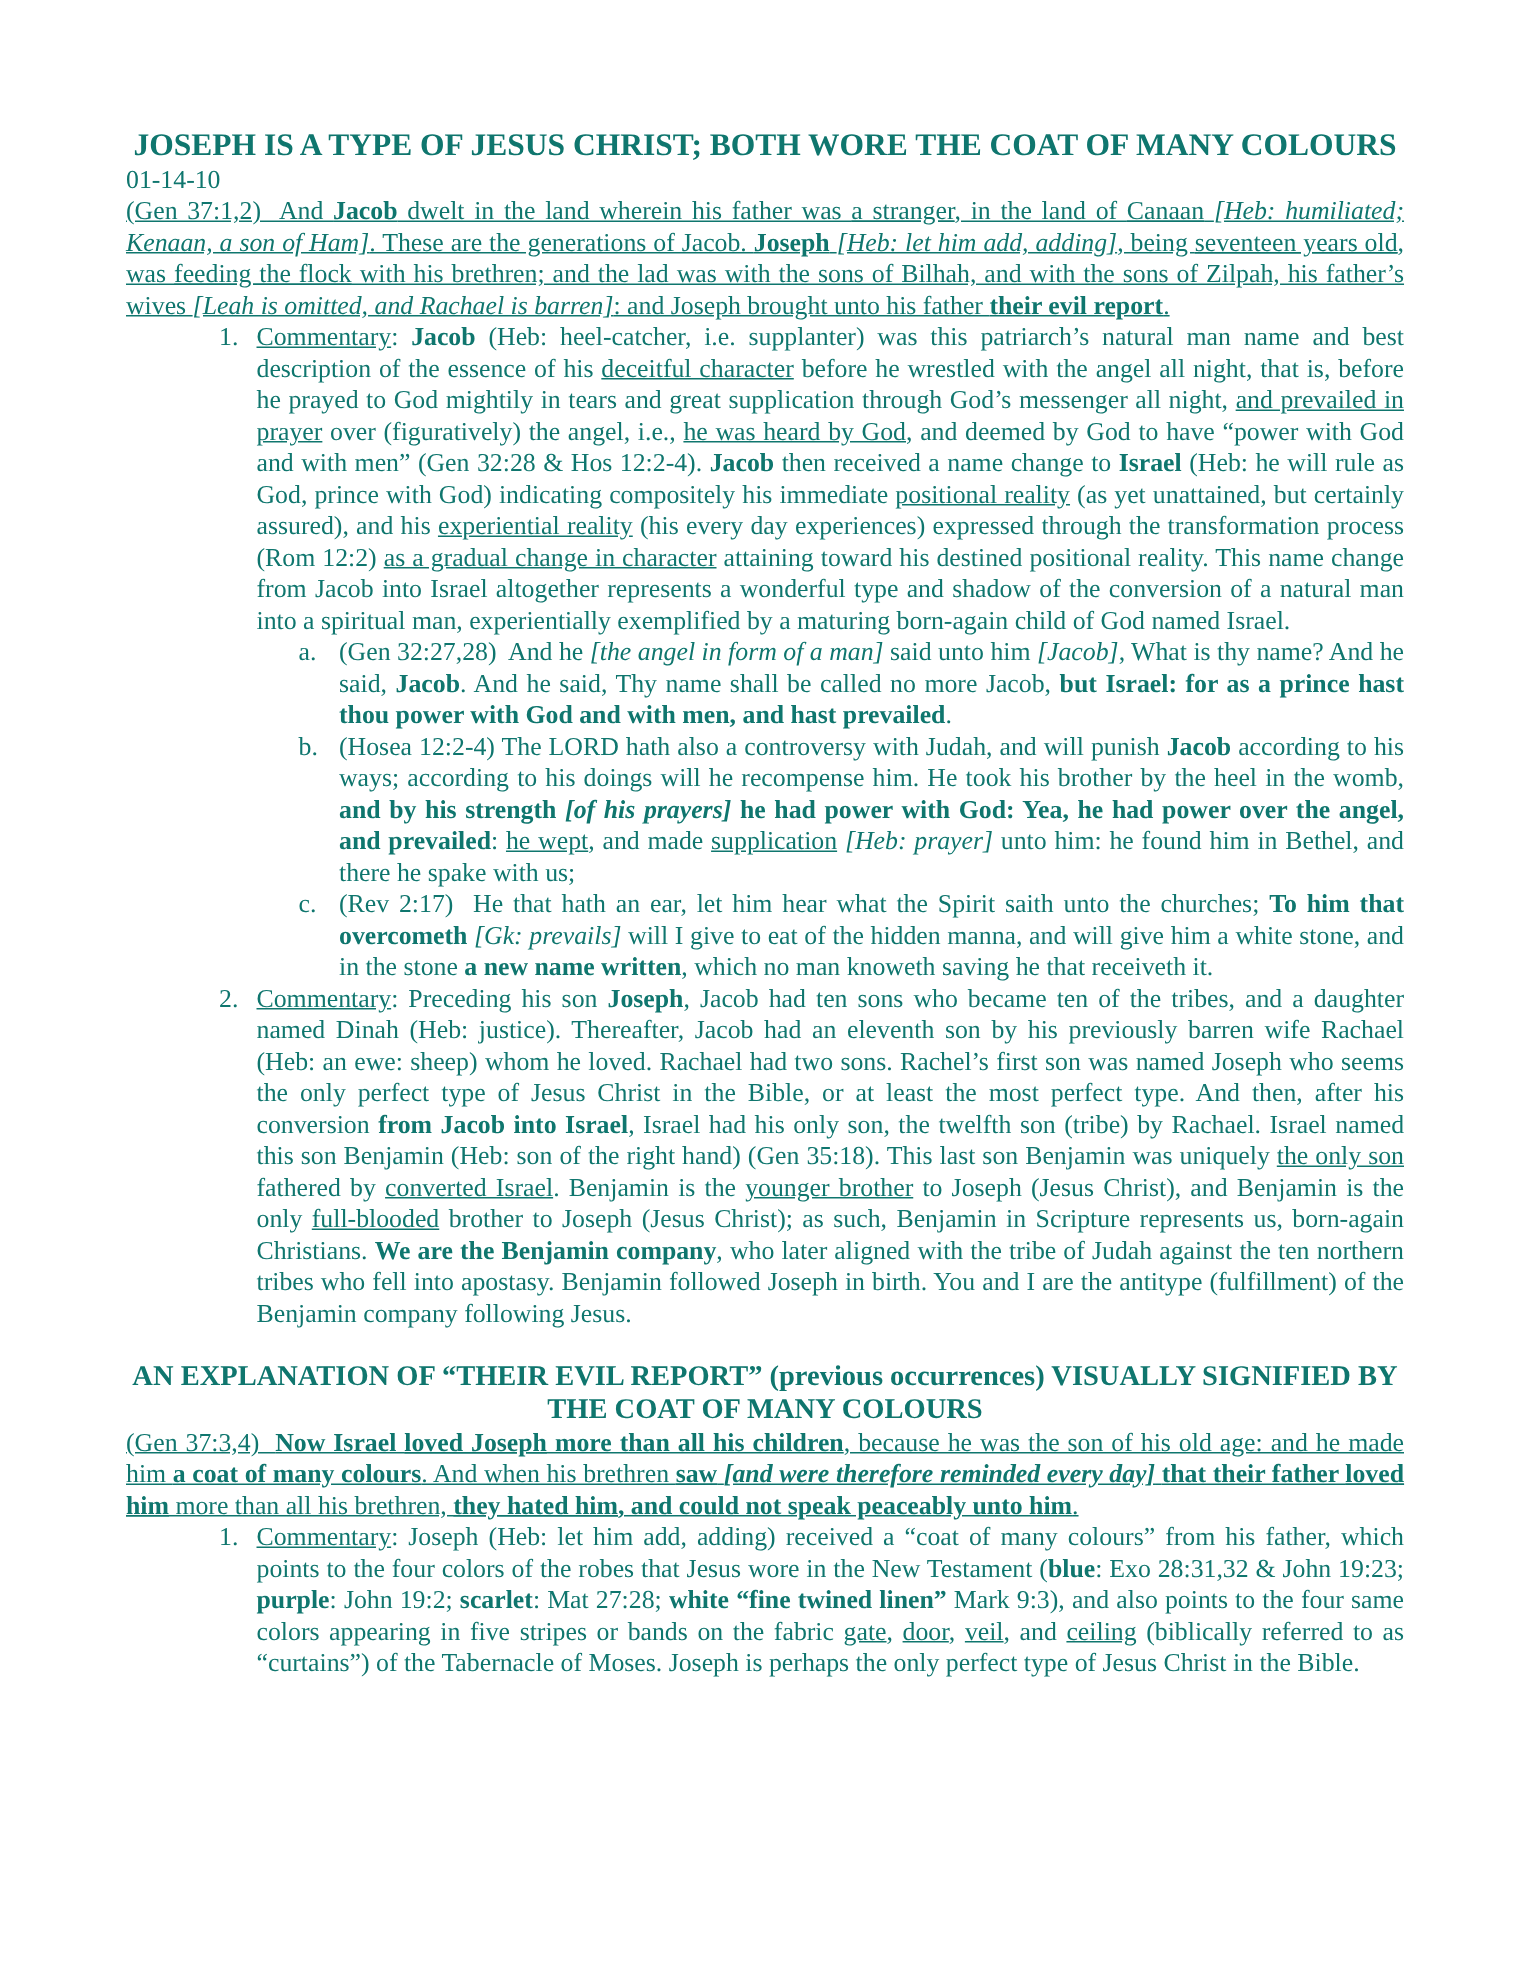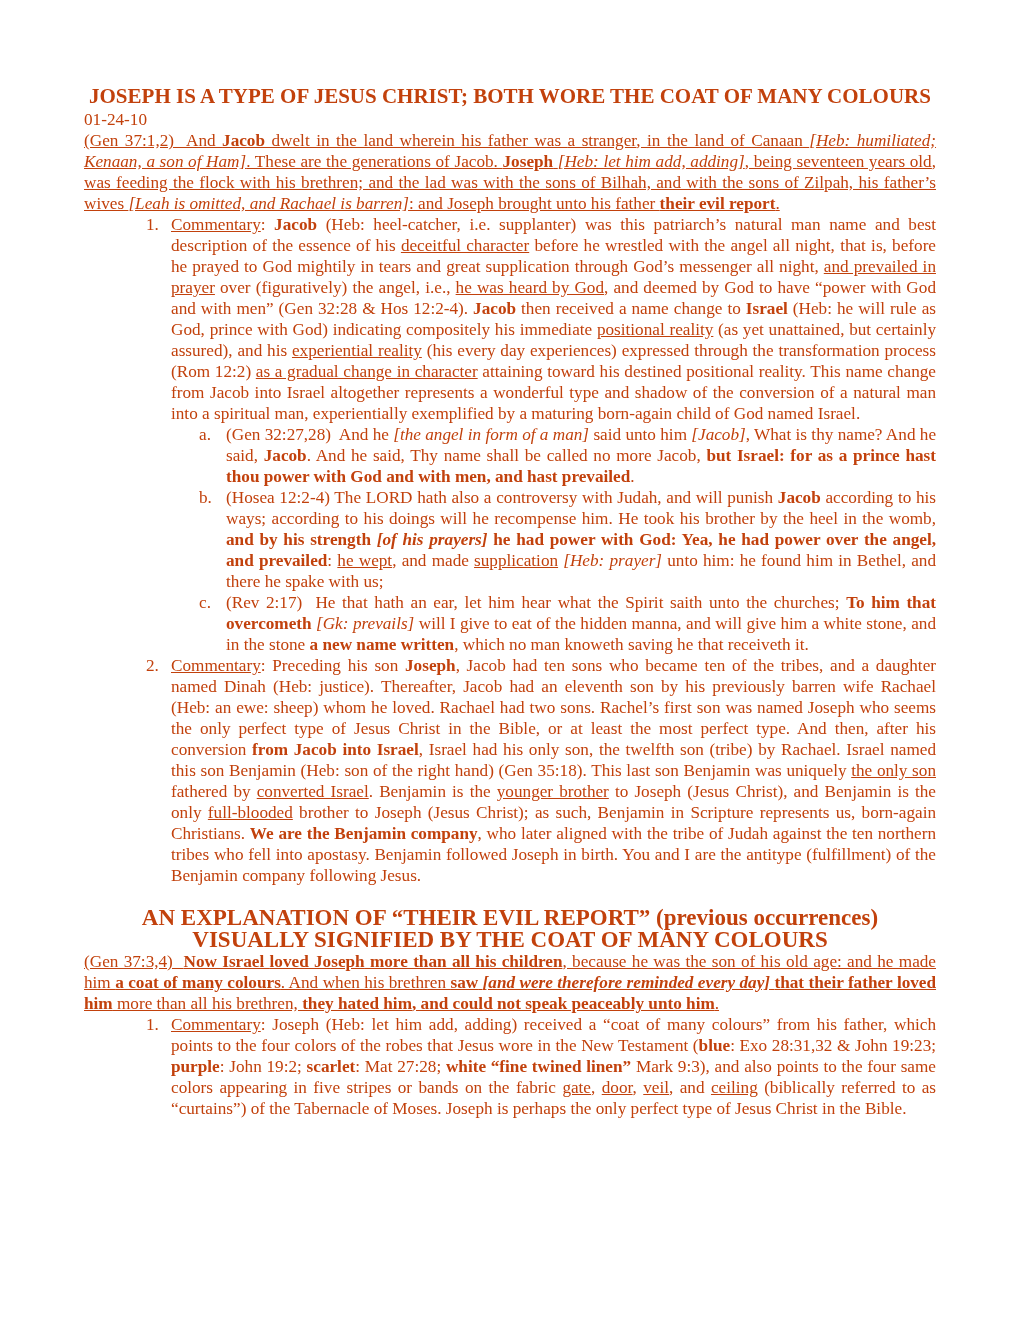--- a/index.html
+++ b/index.html
@@ -11,52 +11,52 @@
     overflow: hidden;
   }
   .doc {
     position: absolute;
     left: 84px;
     top: 84px;
     width: 852px;
     font-family: "Liberation Serif", serif;
     font-size: 17.2px;
     line-height: 21px;
-    color: #c2410c;
+    color: #0f766e;
   }
   .title {
     text-align: center;
     font-weight: bold;
     font-size: 21px;
     line-height: 25px;
   }
   .date { text-align: left; }
   .para { text-align: justify; text-decoration: underline; }
   .heading {
     text-align: center;
     font-weight: bold;
-    font-size: 23px;
+    font-size: 19px;
     line-height: 22px;
     margin-top: 21px;
   }
   .li1 { position: relative; margin-left: 87px; text-align: justify; }
   .li1 > .num { position: absolute; left: -25px; top: 0; }
   .li2 { position: relative; margin-left: 142px; text-align: justify; }
   .li2 > .num { position: absolute; left: -27px; top: 0; }
   span.b { font-weight: bold; }
   span.i { font-style: italic; }
   span.u { text-decoration: underline; }
 </style>
 </head>
 <body>
 
 <div class="page">
   <div class="doc" id="doc">
       <div class="title"><span class="b">JOSEPH IS A TYPE OF JESUS CHRIST; BOTH WORE THE COAT OF MANY COLOURS</span></div>
-      <div class="date"><span>01-24-10</span></div>
+      <div class="date"><span>01-14-10</span></div>
       <div class="para"><span>(Gen 37:1,2)&nbsp; And </span><span class="b">Jacob</span><span> dwelt in the land wherein his father was </span><span class="u">a stranger</span><span>, in the land of </span><span class="u">Canaan</span><span> </span><span class="i">[Heb: humiliated; Kenaan, a son of Ham]</span><span>. These are the generations of Jacob. </span><span class="b">Joseph</span><span> </span><span class="i">[Heb: let him add, adding]</span><span>, being </span><span class="u">seventeen years old</span><span>, was </span><span class="u">feeding the flock</span><span> with his brethren; and the lad was with the sons of Bilhah, and with the sons of Zilpah, his father’s wives </span><span class="i">[Leah is omitted, and Rachael is barren]</span><span>: and Joseph brought unto his father </span><span class="b">their evil report</span><span>.</span></div>
       <div class="li1"><span class="num">1.</span><span class="u">Commentary</span><span>: </span><span class="b">Jacob</span><span> (Heb: heel-catcher, i.e. supplanter) was this patriarch’s natural man name and best description of the essence of his </span><span class="u">deceitful character</span><span> before he wrestled with the angel all night, that is, before he prayed to God mightily in tears and great supplication through God’s messenger all night, </span><span class="u">and prevailed in prayer</span><span> over (figuratively) the angel, i.e., </span><span class="u">he was heard by God</span><span>, and deemed by God to have “power with God and with men” (Gen 32:28 &amp; Hos 12:2-4). </span><span class="b">Jacob</span><span> then received a name change to </span><span class="b">Israel</span><span> (Heb: he will rule as God, prince with God) indicating compositely his immediate </span><span class="u">positional reality</span><span> (as yet unattained, but certainly assured), and his </span><span class="u">experiential reality</span><span> (his every day experiences) expressed through the transformation process (Rom 12:2) </span><span class="u">as a gradual change in character</span><span> attaining toward his destined positional reality. This name change from Jacob into Israel altogether represents a wonderful type and shadow of the conversion of a natural man into a spiritual man, experientially exemplified by a maturing born-again child of God named Israel.</span></div>
       <div class="li2"><span class="num">a.</span><span>(Gen 32:27,28)&nbsp; And he </span><span class="i">[the angel in form of a man]</span><span> said unto him </span><span class="i">[Jacob]</span><span>, What is thy name? And he said, </span><span class="b">Jacob</span><span>. And he said, Thy name shall be called no more Jacob, </span><span class="b">but Israel: for as a prince hast thou power with God and with men, and hast prevailed</span><span>.</span></div>
       <div class="li2"><span class="num">b.</span><span>(Hosea 12:2-4) The LORD hath also a controversy with Judah, and will punish </span><span class="b">Jacob</span><span> according to his ways; according to his doings will he recompense him. He took his brother by the heel in the womb, </span><span class="b">and by his strength </span><span class="b i">[of his prayers]</span><span class="b"> </span><span class="b">he had power with God: Yea, he had power over the angel, and prevailed</span><span>: </span><span class="u">he wept</span><span>, and made </span><span class="u">supplication</span><span> </span><span class="i">[Heb: prayer]</span><span> unto him: he found him in Bethel, and there he spake with us;</span></div>
       <div class="li2"><span class="num">c.</span><span>(Rev 2:17)&nbsp; He that hath an ear, let him hear what the Spirit saith unto the churches; </span><span class="b">To him that overcometh</span><span> </span><span class="i">[Gk: prevails]</span><span> will I give to eat of the hidden manna, and will give him a white stone, and in the stone </span><span class="b">a new name written</span><span>, which no man knoweth saving he that receiveth it.</span></div>
       <div class="li1"><span class="num">2.</span><span class="u">Commentary</span><span>: Preceding his son </span><span class="b">Joseph</span><span>, Jacob had ten sons who became ten of the tribes, and a daughter named Dinah (Heb: justice). Thereafter, Jacob had an eleventh son by his previously barren wife Rachael (Heb: an ewe: sheep) whom he loved. Rachael had two sons. Rachel’s first son was named Joseph who seems the only perfect type of Jesus Christ in the Bible, or at least the most perfect type. And then, after his conversion </span><span class="b">from Jacob into Israel</span><span>, Israel had his only son, the twelfth son (tribe) by Rachael. Israel named this son Benjamin (Heb: son of the right hand) (Gen 35:18). This last son Benjamin was uniquely </span><span class="u">the only son</span><span> fathered by </span><span class="u">converted Israel</span><span>. Benjamin is the </span><span class="u">younger brother</span><span> to Joseph (Jesus Christ), and Benjamin is the only </span><span class="u">full-blooded</span><span> brother to Joseph (Jesus Christ); as such, Benjamin in Scripture represents us, born-again Christians. </span><span class="b">We are the Benjamin company</span><span>, who later aligned with the tribe of Judah against the ten northern tribes who fell into apostasy. Benjamin followed Joseph in birth. You and I are the antitype (fulfillment) of the Benjamin company following Jesus.</span></div>
       <div class="heading"><span class="b">AN EXPLANATION OF “THEIR EVIL REPORT” (previous occurrences) VISUALLY SIGNIFIED BY THE COAT OF MANY COLOURS</span></div>
       <div class="para"><span>(Gen 37:3,4)&nbsp; </span><span class="b">Now Israel </span><span class="b u">loved Joseph</span><span class="b"> more than all his children</span><span>, because he was the son of his old age: and he made him </span><span class="b">a coat of many colours</span><span>. And when his brethren </span><span class="b u">saw</span><span> </span><span class="b i">[and were therefore reminded every day]</span><span class="b"> </span><span class="b">that their father </span><span class="b u">loved him</span><span> more than all his brethren, </span><span class="b u">they hated him</span><span class="b">, and could not speak peaceably unto him</span><span>.</span></div>
       <div class="li1"><span class="num">1.</span><span class="u">Commentary</span><span>: Joseph (Heb: let him add, adding) received a “coat of many colours” from his father, which points to the four colors of the robes that Jesus wore in the New Testament (</span><span class="b">blue</span><span>: Exo 28:31,32 &amp; John 19:23; </span><span class="b">purple</span><span>: John 19:2; </span><span class="b">scarlet</span><span>: Mat 27:28; </span><span class="b">white “fine twined linen”</span><span> Mark 9:3), and also points to the four same colors appearing in five stripes or bands on the fabric </span><span class="u">gate</span><span>, </span><span class="u">door</span><span>, </span><span class="u">veil</span><span>, and </span><span class="u">ceiling</span><span> (biblically referred to as “curtains”) of the Tabernacle of Moses. Joseph is perhaps the only perfect type of Jesus Christ in the Bible.</span></div>
     </div>

